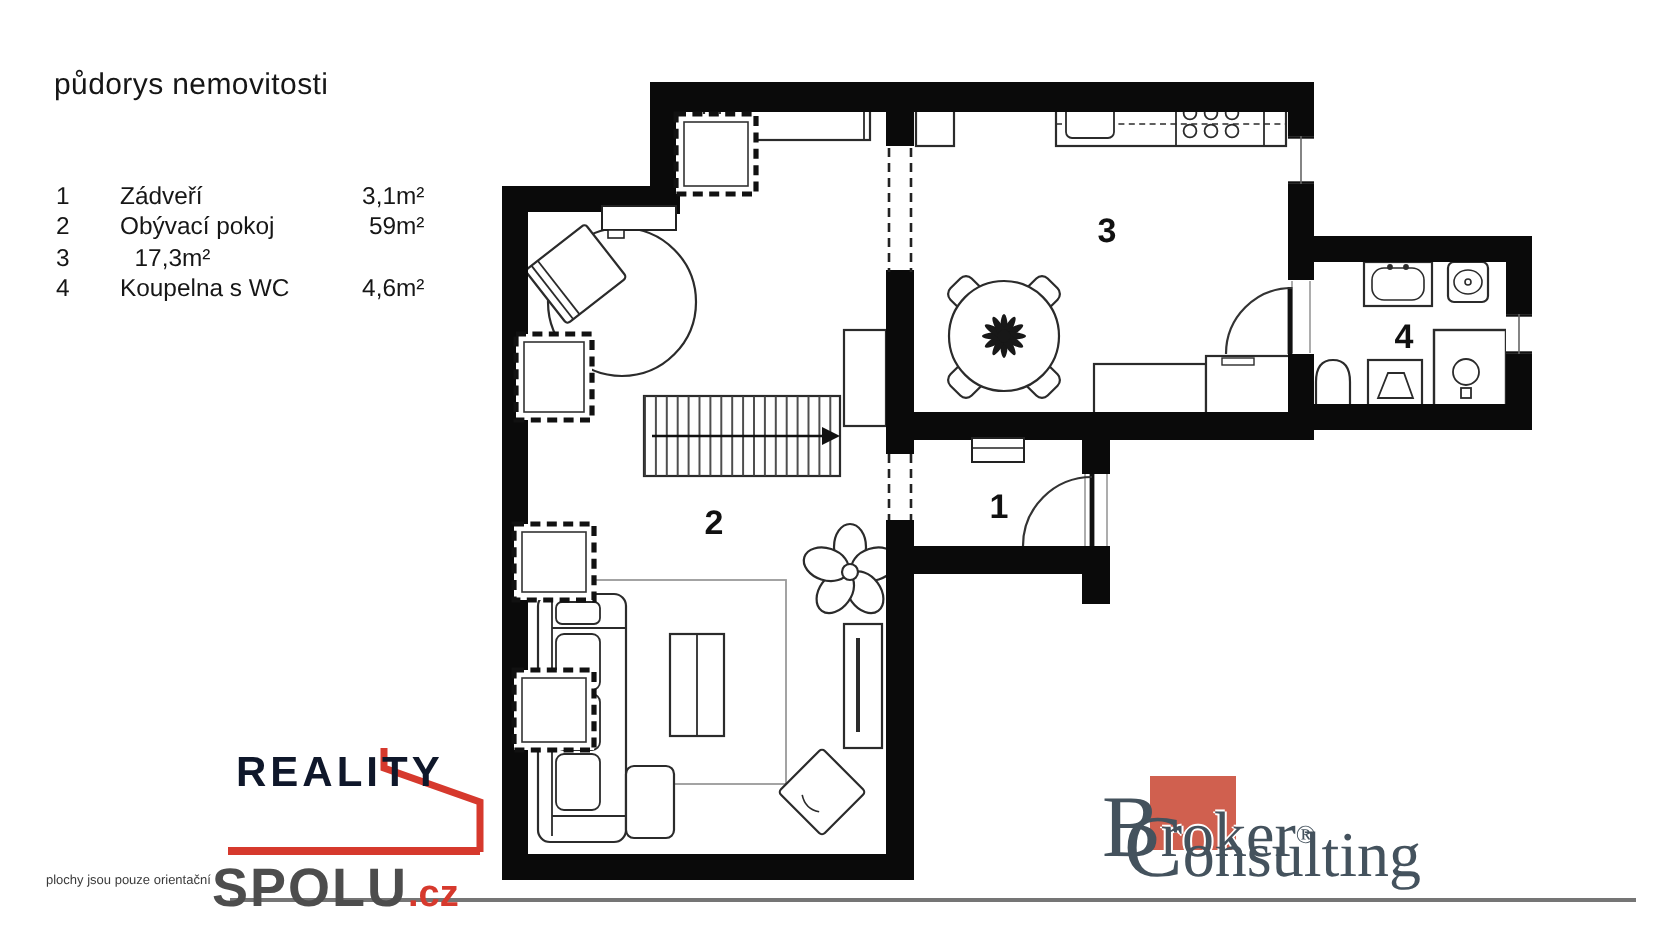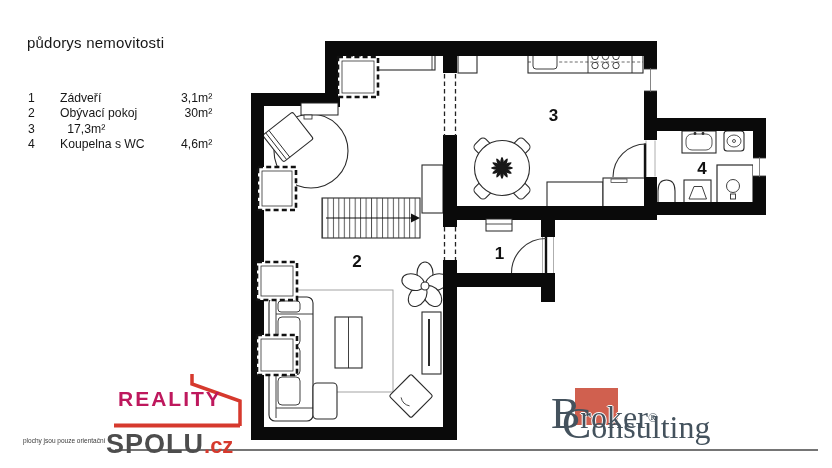--- a/index.html
+++ b/index.html
@@ -12,25 +12,25 @@
   .legend .c-num{width:32px;}
   .legend .c-name{width:107px;}
   .legend .c-area{width:31px;text-align:right;}
   .legend .c-unit{width:24px;}
   
   #plan-svg{position:absolute;left:0;top:0;}
   
   .footer-rule{position:absolute;left:115px;top:449px;width:703px;height:2px;background:#757575;}
   .disclaimer{position:absolute;left:23px;top:437px;font-size:6.5px;color:#3a3a3a;}
   .reality-logo{position:absolute;left:0;top:0;}
-  .reality-line1{position:absolute;left:118px;top:388px;font-size:21px;font-weight:bold;
-                 color:#be185d;letter-spacing:2px;line-height:21px;}
+  .reality-line1{position:absolute;left:118px;top:376px;font-size:21px;font-weight:bold;
+                 color:#0f172a;letter-spacing:2px;line-height:21px;}
   .reality-line2{position:absolute;left:106px;top:431px;font-size:27px;font-weight:bold;
                  color:#4d4d4d;letter-spacing:1px;line-height:27px;white-space:nowrap;}
-  .reality-tld{font-size:22px;color:#d6392d;letter-spacing:0;}
+  .reality-tld{font-size:19px;color:#d6392d;letter-spacing:0;}
   .reality-house{position:absolute;left:110px;top:370px;}
   
   .broker-logo{position:absolute;left:540px;top:382px;width:220px;height:80px;
                font-family:Liberation Serif, serif;color:#44525d;}
   .broker-square{position:absolute;left:35px;top:6px;width:43px;height:37px;background:#d0604f;}
   .broker-line1{position:absolute;left:11px;top:10px;line-height:1;white-space:nowrap;}
   .broker-line2{position:absolute;left:22px;top:20px;line-height:1;white-space:nowrap;}
   .bk-big{font-size:44px;}
   .bk-sm{font-size:32px;}
   .bk-rok{font-size:32px;text-shadow:1px 0 0 #fff,-1px 0 0 #fff,0 1px 0 #fff,0 -1px 0 #fff;}
@@ -45,21 +45,21 @@
   <div class="legend">
     <div class="row">
       <span class="c-num">1</span>
       <span class="c-name">Zádveří</span>
       <span class="c-area">3,1</span>
       <span class="c-unit">m²</span>
     </div>
     <div class="row">
       <span class="c-num">2</span>
       <span class="c-name">Obývací pokoj</span>
-      <span class="c-area">30</span>
+      <span class="c-area">59</span>
       <span class="c-unit">m²</span>
     </div>
     <div class="row">
       <span class="c-num">3</span>
       <span class="c-area">17,3</span>
       <span class="c-unit">m²</span>
     </div>
     <div class="row">
       <span class="c-num">4</span>
       <span class="c-name">Koupelna s WC</span>

